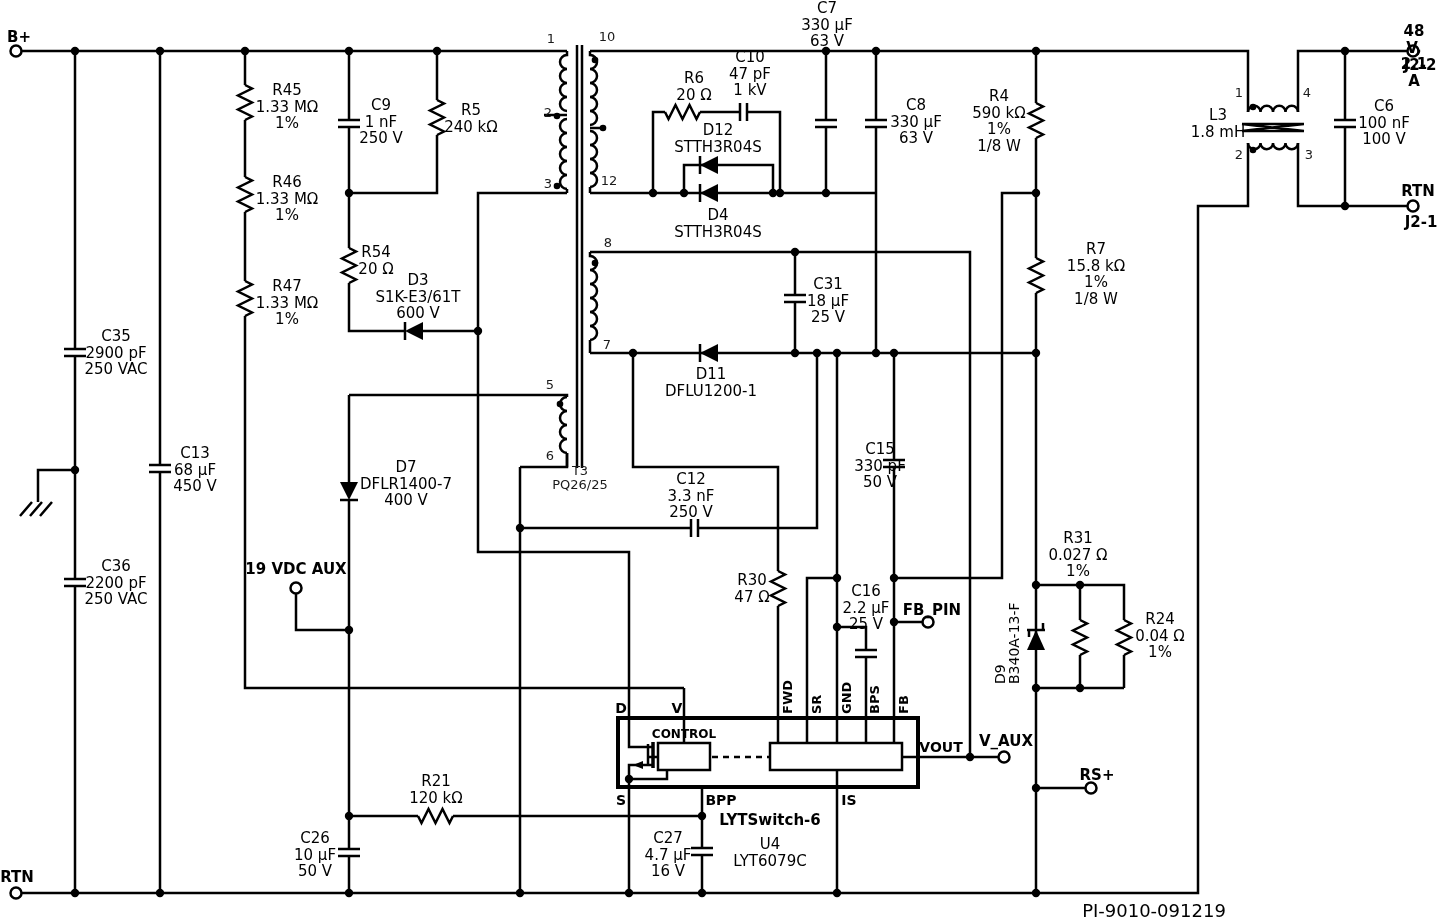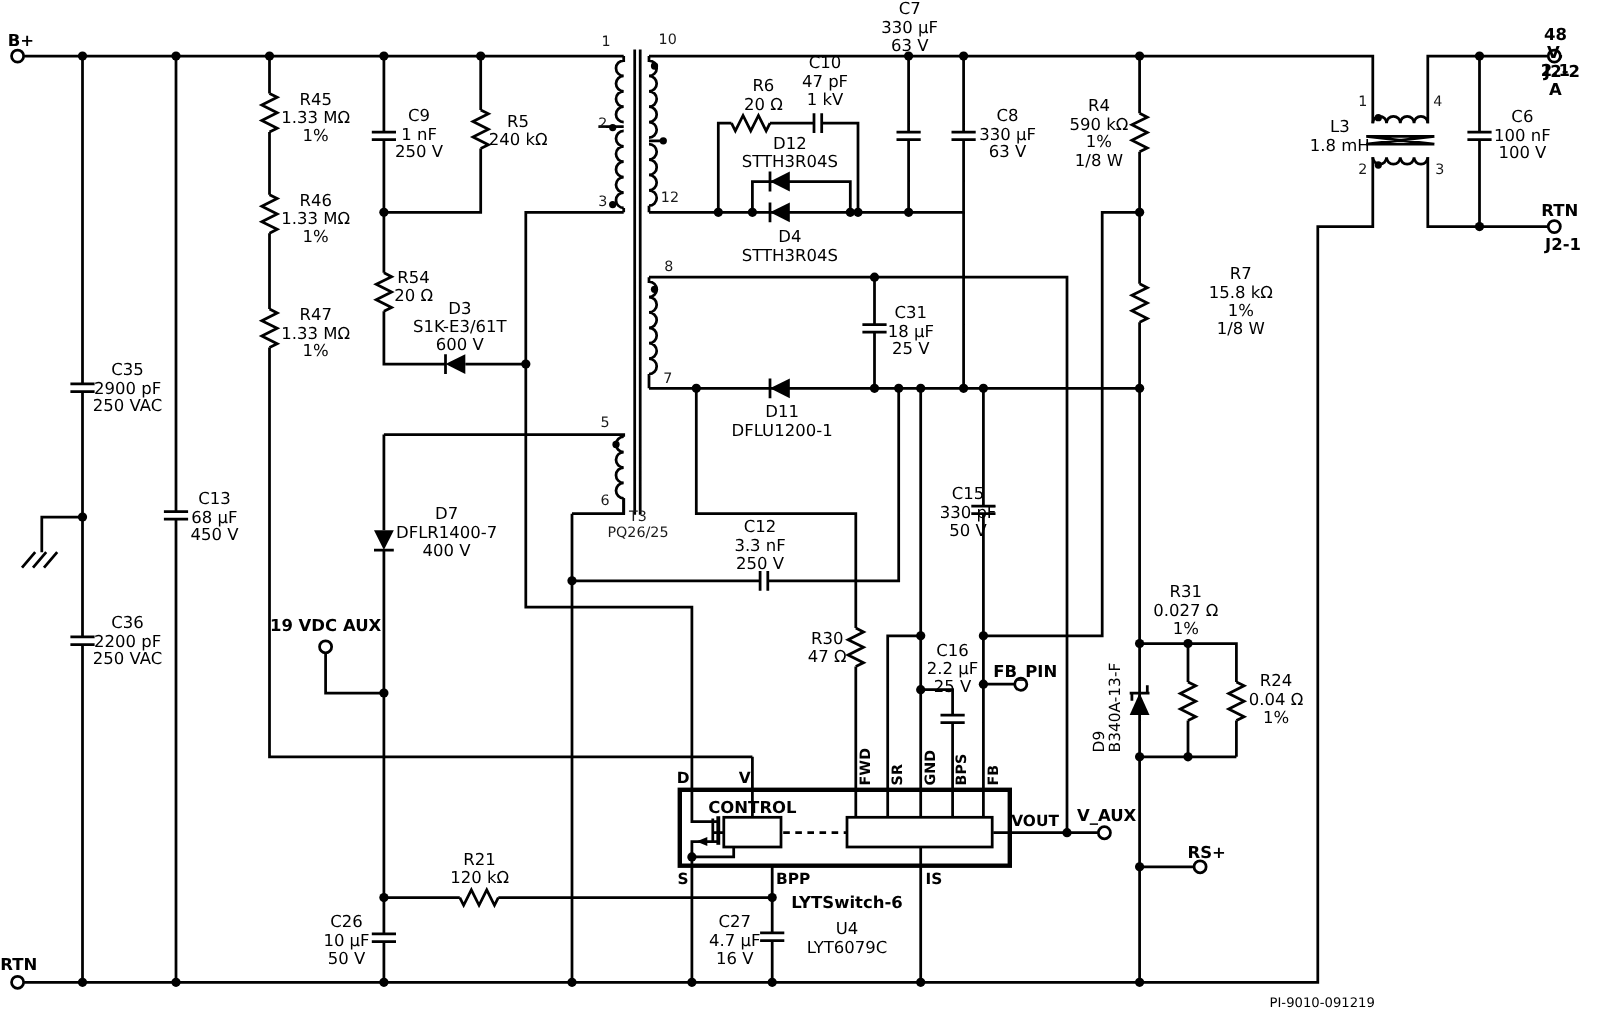--- a/index.html
+++ b/index.html
@@ -7,23 +7,23 @@
          font-family:"DejaVu Sans",sans-serif;color:#000;}
   .stage svg{position:absolute;left:0;top:0;}
   .lbl{position:absolute;font-size:15px;line-height:16.5px;white-space:pre-line;}
   .c{text-align:center;transform:translateX(-50%);}
   .b{font-weight:bold;}
   .small{font-size:13px;line-height:14px;color:#1a1a1a;}
   .pin{font-size:14px;line-height:15px;font-weight:bold;}
   .vert{position:absolute;font-size:13px;line-height:14px;font-weight:bold;white-space:pre;
         transform:rotate(-90deg);transform-origin:0 100%;}
   .vertn{font-weight:normal;font-size:14px;}
-  .ctrl{font-size:15px;text-align:right;}
+  .ctrl{font-size:12px;text-align:right;}
   .big{font-size:15px;}
-  .foot{font-size:12px;margin-left:48px;}
+  .foot{font-size:18px;}
 </style>
 </head>
 <body>
 
 <div class="stage">
 
 <svg width="1454" height="919" viewBox="0 0 1454 919">
   <g stroke="#000" stroke-width="2.5" fill="none" stroke-linecap="butt">
 
     <path d="M22,51 H567 M75,51 V349 M75,356 V579 M75,586 V893 M160,51 V465 M160,472 V893 M75,470 H38 V502 M22,893 H1198 V206 H1248 V143"></path>
@@ -240,21 +240,21 @@
 <div class="lbl c" style="left:691px;top:471px">C12
 3.3 nF
 250 V</div>
 <div class="lbl c" style="left:880px;top:441px">C15
 330 pF
 50 V</div>
 <div class="lbl c" style="left:999px;top:88px">R4
 590 kΩ
 1%
 1/8 W</div>
-<div class="lbl c" style="left:1128px;top:241px">R7
+<div class="lbl c" style="left:1096px;top:241px">R7
 15.8 kΩ
 1%
 1/8 W</div>
 <div class="lbl c" style="left:1384px;top:98px">C6
 100 nF
 100 V</div>
 <div class="lbl c" style="left:752px;top:572px">R30
 47 Ω</div>
 <div class="lbl c" style="left:866px;top:583px">C16
 2.2 µF

